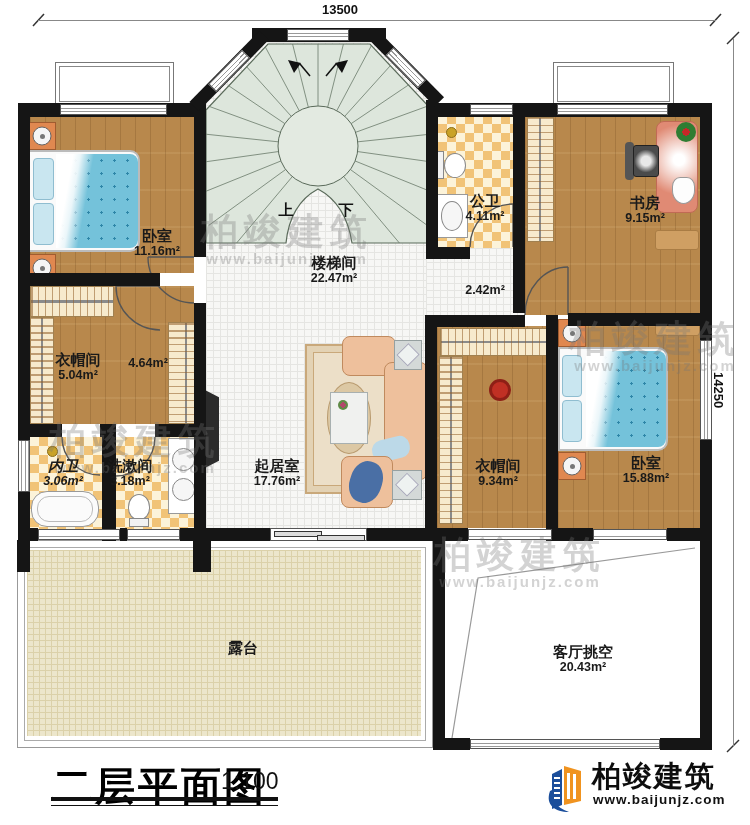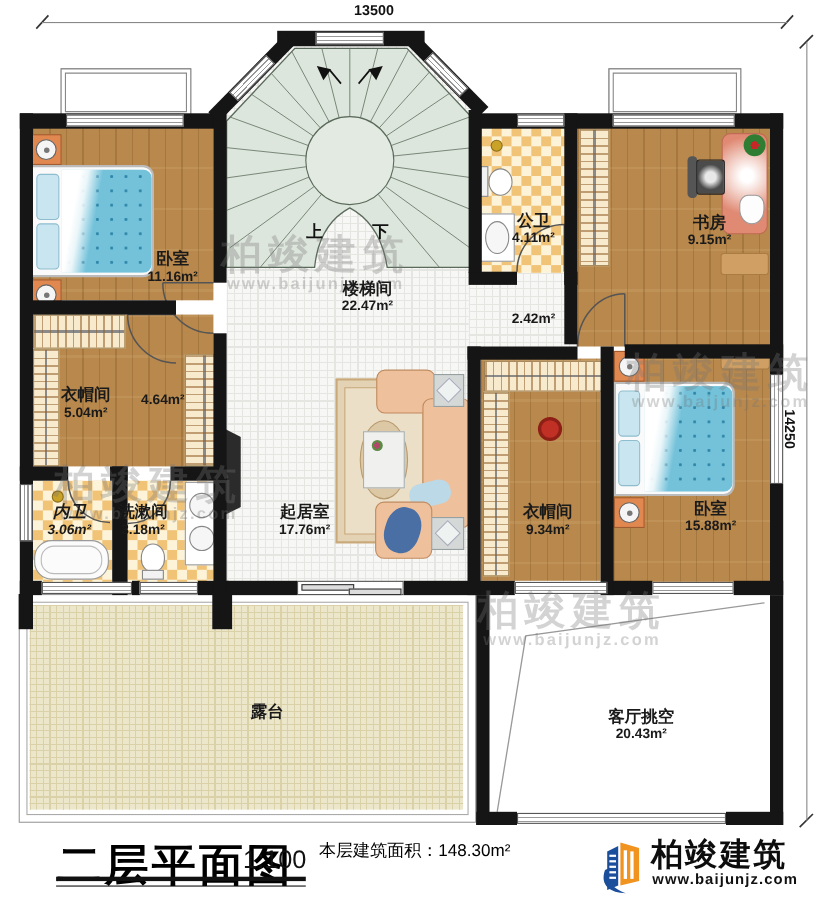--- a/index.html
+++ b/index.html
@@ -377,21 +377,20 @@
 
   <div class="dimline" style="left:38px;top:20px;width:678px;height:1px;"></div>
   <div class="dimtext" style="left:340px;top:2px;transform:translateX(-50%);">13500</div>
   <div class="dimline" style="left:733px;top:38px;width:1px;height:708px;"></div>
   <div class="dimtext" style="left:726px;top:372px;transform:rotate(90deg);transform-origin:0 0;">14250</div>
 
   <div class="tb-title">二层平面图</div>
   <div class="tb-scale">1:100</div>
   <div class="tb-rule1"></div>
   <div class="tb-rule2"></div>
-  <div class="tb-info" style="top:763px;">本层建筑面积：148.30m²</div>
   <div class="tb-info" style="top:829px;text-decoration:underline;">层高：3.3m</div>
 
   <svg style="position:absolute;left:543px;top:759px;z-index:55;" width="46" height="56" viewBox="0 0 46 56">
     <path d="M7,32 C2,46 12,53 26,53 C12,48 8,40 11,30 Z" fill="#1b4e9b"></path>
     <polygon points="9,15 19,10 19,46 9,50" fill="#1b4e9b"></polygon>
     <g fill="#fff">
         <rect x="11" y="18" width="6" height="2"></rect>
         <rect x="11" y="23" width="6" height="2"></rect>
         <rect x="11" y="28" width="6" height="2"></rect>
         <rect x="11" y="33" width="6" height="2"></rect>

